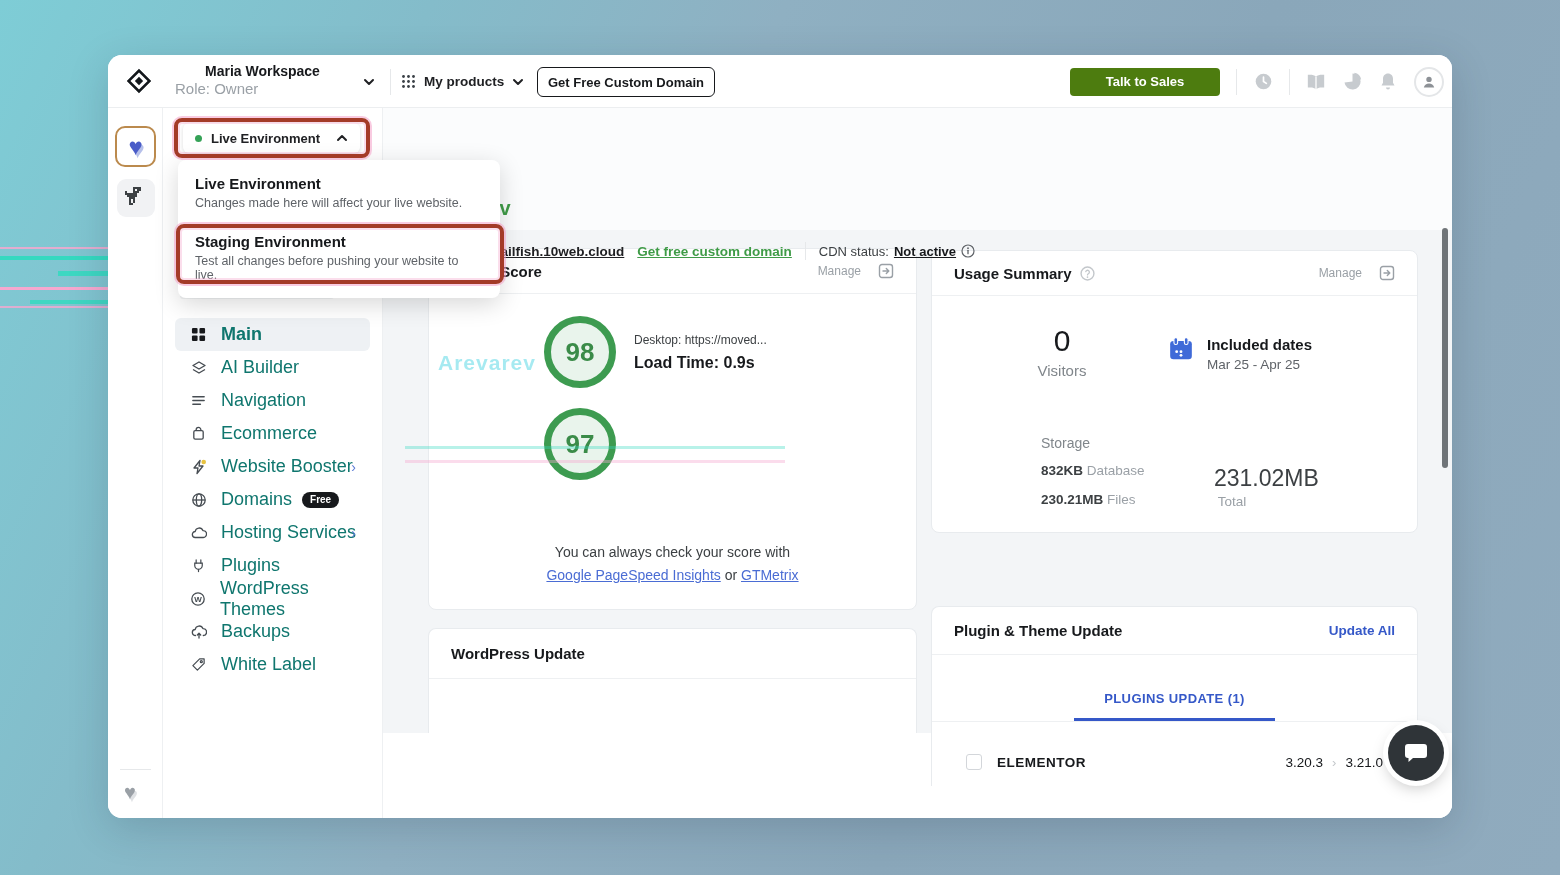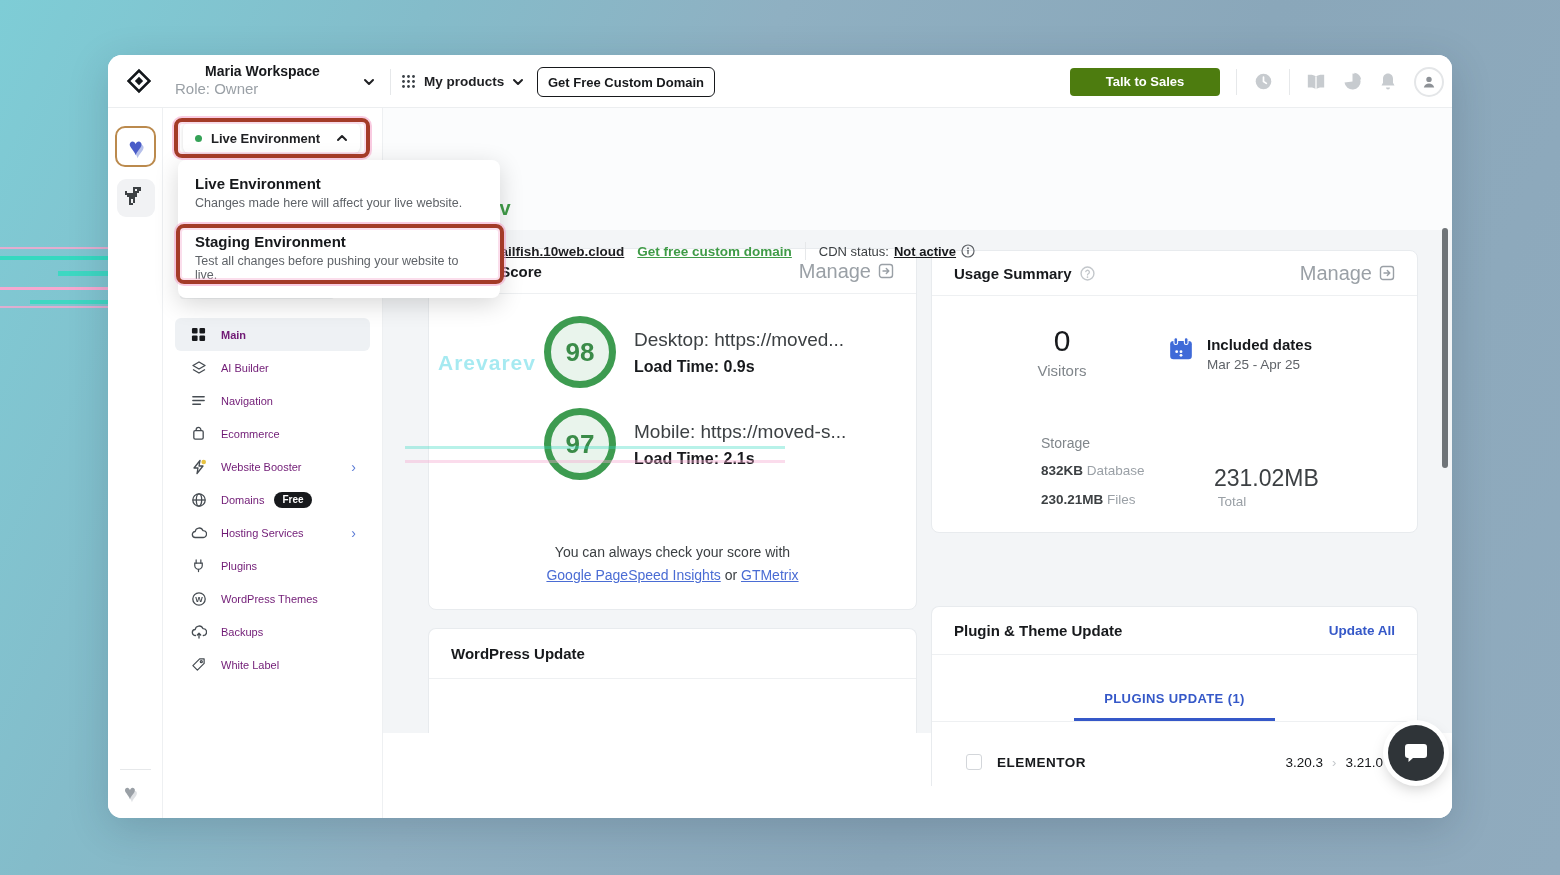--- a/index.html
+++ b/index.html
@@ -54,21 +54,21 @@
             box-shadow:0 1px 4px rgba(0,0,0,.14); display:flex; align-items:center; padding:0 12px; gap:9px; cursor:pointer; }
   .env-dot { width:7px; height:7px; border-radius:50%; background:#35a257; }
   .env-label { font-size:13px; font-weight:600; color:#202124; flex:1; }
   .domain-pill { position:absolute; left:17px; top:173px; height:18px; padding:0 7px; background:#f1f3f4; border-radius:3px;
             display:flex; align-items:center; gap:5px; font-size:10.5px; color:#3c4043; cursor:pointer; }
   .menu { position:absolute; left:0; top:210px; width:100%; }
   .mi { position:relative; height:33px; margin:0 12px; display:flex; align-items:center; padding-left:15px;
         border-radius:6px; cursor:pointer; }
   .mi.active { background:#eef1f4; }
   .mi-ic { width:17px; height:17px; margin-right:14px; display:flex; align-items:center; justify-content:center; position:relative; }
-  .mi-lb { font-size:11px; color:#701a75; }
+  .mi-lb { font-size:18px; color:#0f766e; }
   .mi.active .mi-lb { font-weight:600; }
   .mi-ch { position:absolute; right:14px; font-size:14px; color:#5b7bd5; }
   .badge { margin-left:10px; background:#17191c; color:#fff; font-size:10px; font-weight:700;
            padding:2.5px 8px; border-radius:9px; }
 
   
   .env-panel { position:absolute; left:70px; top:105px; width:322px; background:#fff; border-radius:8px;
             box-shadow:0 6px 24px rgba(0,0,0,.16); z-index:40; padding:4px 0; }
   .env-opt { padding:11px 17px 12px; cursor:pointer; }
   .env-opt-title { font-size:15px; font-weight:700; color:#17191c; margin-bottom:4px; }
@@ -90,27 +90,27 @@
             opacity:.55; z-index:2; letter-spacing:1px; filter:blur(.4px); }
   .domain-row { position:absolute; left:62px; top:134px; display:flex; align-items:center; gap:13px; font-size:13.5px; z-index:4; }
   .domain-link { color:#202124; text-decoration:underline; font-weight:600; cursor:pointer; }
   .free-link { color:#3f9b47; text-decoration:underline; font-weight:600; cursor:pointer; }
   .cdn { display:flex; align-items:center; gap:5px; color:#3c4043; font-size:13px; }
   .cdn-val { font-weight:700; text-decoration:underline; color:#17191c; cursor:pointer; }
 
   .card { position:absolute; background:#fff; border:1px solid #e8ebee; border-radius:8px; }
   .card-head { height:45px; display:flex; align-items:center; padding:0 22px; border-bottom:1px solid #eef0f2; }
   .card-title { font-size:15px; font-weight:700; color:#17191c; }
-  .manage { margin-left:auto; display:flex; align-items:center; gap:7px; color:#9aa0a6; font-size:20px; cursor:pointer; }
+  .manage { margin-left:auto; display:flex; align-items:center; gap:17px; color:#9aa0a6; font-size:12px; cursor:pointer; }
 
   .speed-card { left:45px; top:140px; width:489px; height:362px; }
   .score-row { position:absolute; left:115px; display:flex; align-items:center; gap:18px; }
   .score-circle { width:72px; height:72px; border-radius:50%; border:7px solid #3d9b50; background:#e9f4ec;
             display:flex; align-items:center; justify-content:center; font-size:26px; font-weight:700; color:#3a8b48; }
-  .score-label { font-size:19px; color:#3c4043; margin-bottom:7px; }
+  .score-label { font-size:12px; color:#3c4043; margin-bottom:7px; }
   .score-load { font-size:16px; font-weight:700; color:#17191c; }
   .speed-foot { position:absolute; left:0; right:0; top:292px; text-align:center; font-size:14px; color:#3c4043; line-height:23px; }
   .blue-link { color:#4a6cd4; text-decoration:underline; cursor:pointer; }
 
   .wp-card { left:45px; top:520px; width:489px; height:105px; border-bottom:none; border-radius:8px 8px 0 0; }
   .wp-card .card-head { height:50px; }
 
   .usage-card { left:548px; top:142px; width:487px; height:283px; }
   .visitors { position:absolute; left:95px; top:73px; width:70px; text-align:center; }
   .visitors-num { font-size:30px; color:#17191c; }
@@ -436,24 +436,20 @@
         </div>
         <div class="score-row" style="top:67px;">
           <div class="score-circle">98</div>
           <div>
             <div class="score-label">Desktop: https://moved...</div>
             <div class="score-load">Load Time: 0.9s</div>
           </div>
         </div>
         <div class="score-row" style="top:159px;">
           <div class="score-circle">97</div>
-          <div>
-            <div class="score-label">Mobile: https://moved-s...</div>
-            <div class="score-load">Load Time: 2.1s</div>
-          </div>
         </div>
         <div class="speed-foot">
           <span>You can always check your score with</span><br>
           <span class="blue-link">Google PageSpeed Insights</span>
           <span>or</span>
           <span class="blue-link">GTMetrix</span>
         </div>
       </div>
 
       <div class="card wp-card">

